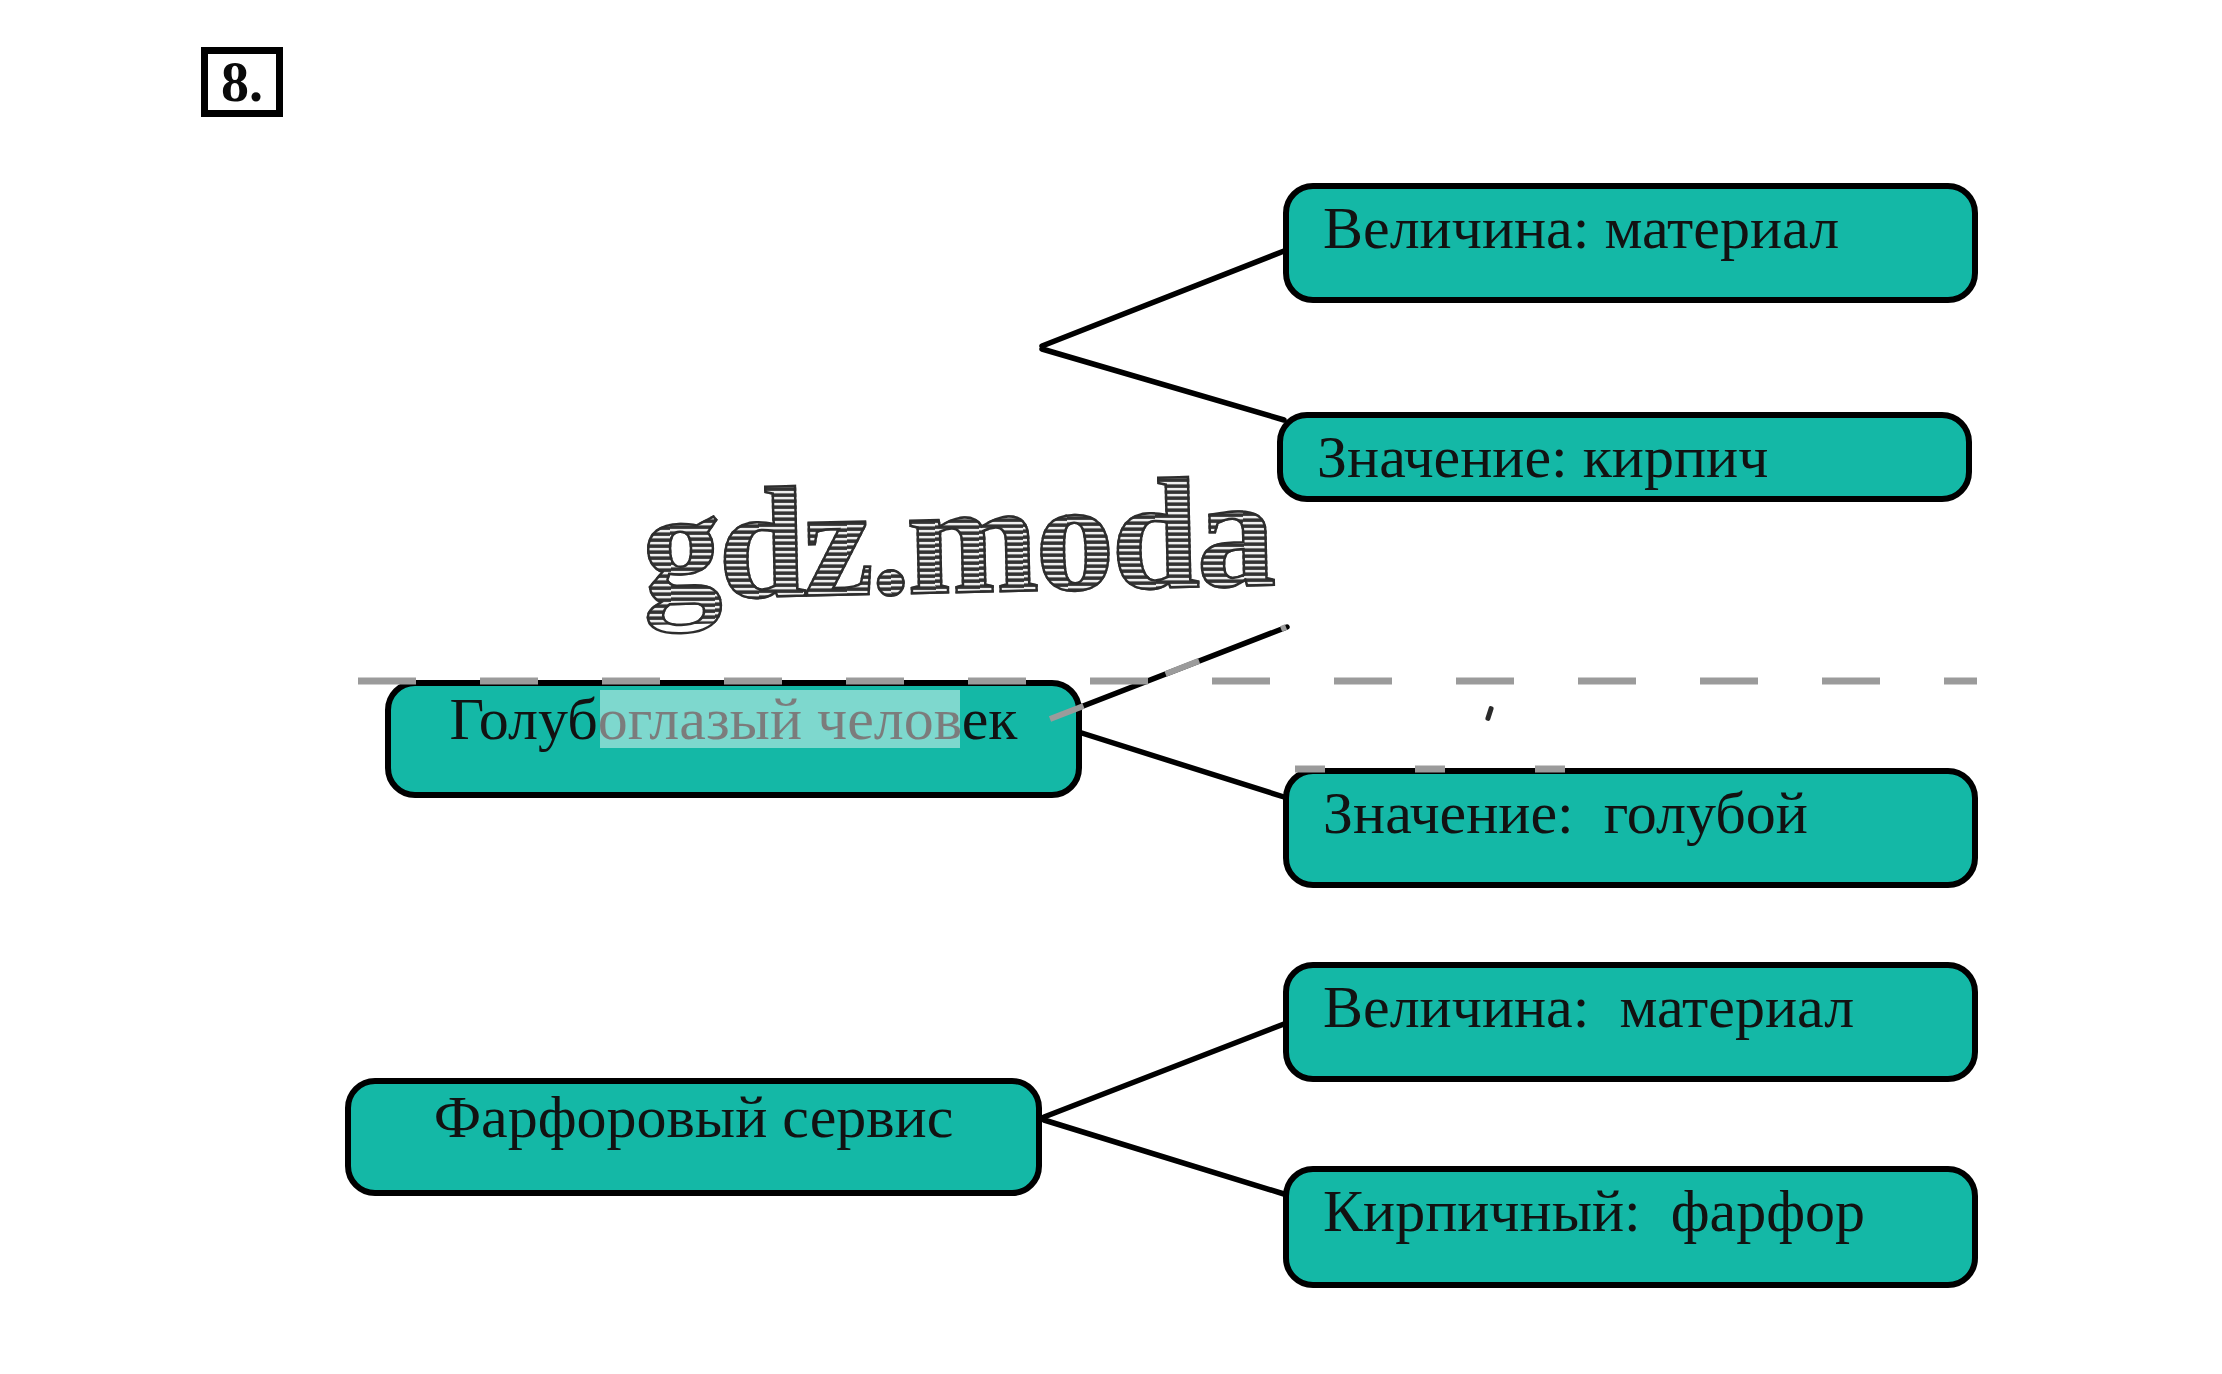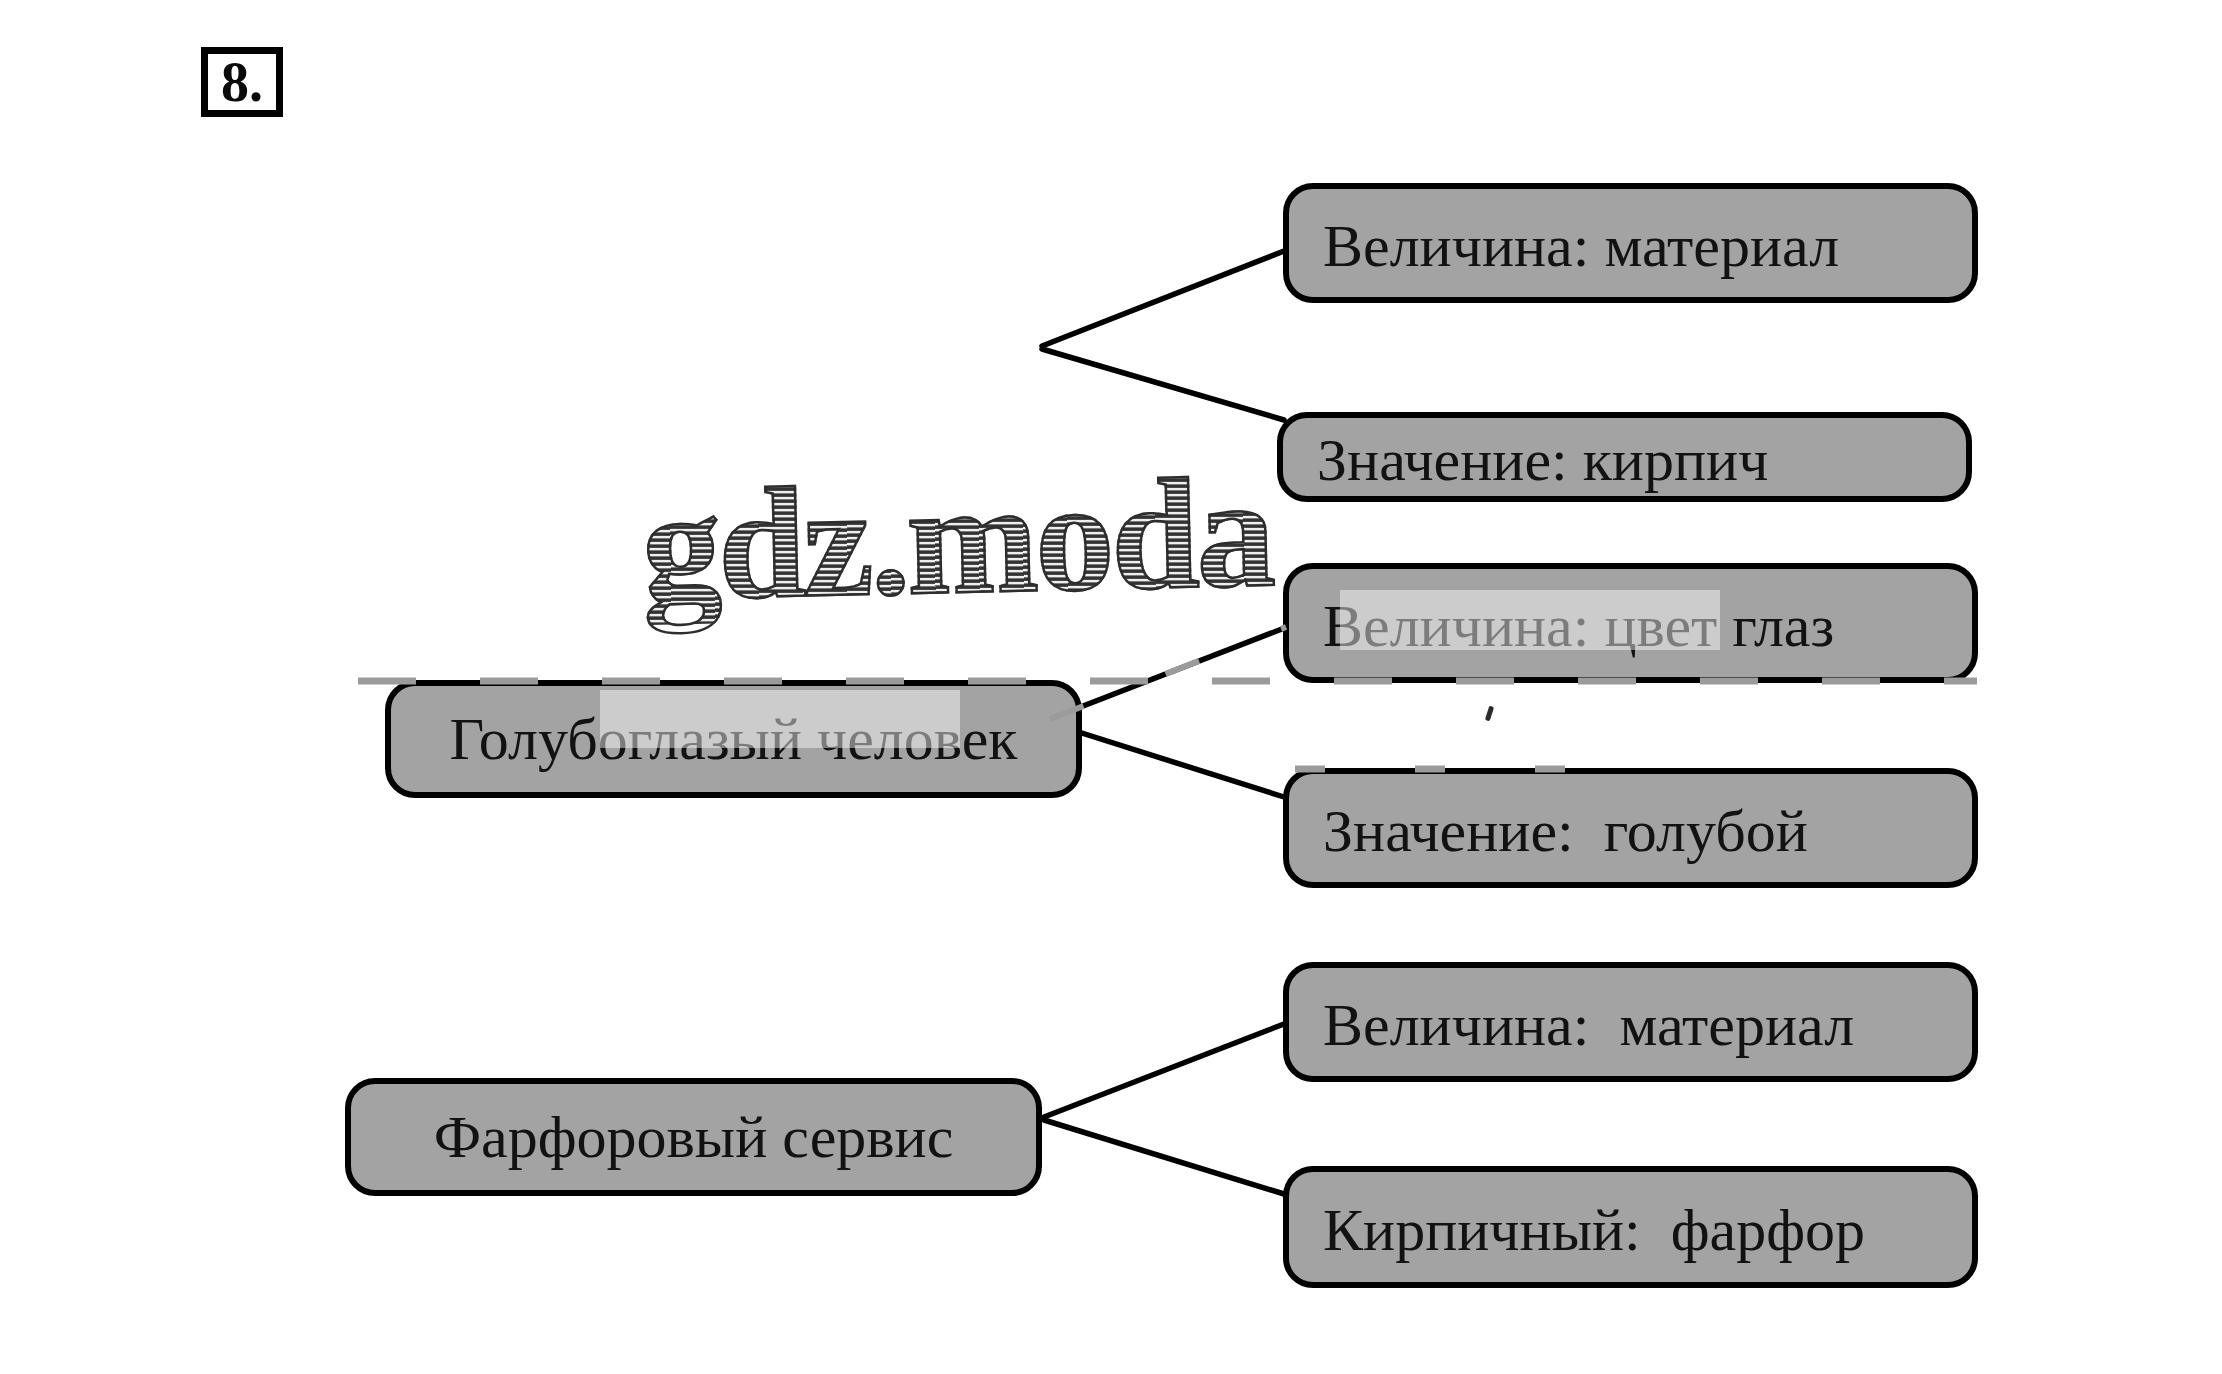--- a/index.html
+++ b/index.html
@@ -2,22 +2,22 @@
 <html><head>
 <meta charset="utf-8">
 <style>
   html,body{margin:0;padding:0;background:#ffffff;}
   .stage{
     position:relative;width:2222px;height:1374px;background:#ffffff;
     overflow:hidden;font-family:"Liberation Serif", serif;color:#101010;
   }
   svg.layer{position:absolute;left:0;top:0;pointer-events:none;}
   .box{
-    position:absolute;background:#a3a3a3;border:6px solid #000000;
-    border-radius:30px;box-sizing:border-box;display:flex;align-items:center;
+    position:absolute;background:#14b8a6;border:6px solid #000000;
+    border-radius:30px;box-sizing:border-box;display:flex;
   }
   .box .label{font-size:60px;line-height:1.1;white-space:pre;color:#121212;}
   .subject{justify-content:center;}
   .attr{padding-left:34px;padding-top:6px;}
 
   
   .l1{left:345px;top:300px;width:697px;height:120px;}
   .l2{left:348px;top:680px;width:697px;height:118px;margin-left:37px;}
   .l3{left:345px;top:1078px;width:697px;height:118px;}
 
@@ -80,23 +80,20 @@
   <div class="box attr r1">
     <span class="label">Величина: материал</span>
   </div>
   <div class="box attr r2">
     <span class="label">Значение: кирпич</span>
   </div>
 
   <div class="box subject l2">
     <span class="label">Голубоглазый человек</span>
   </div>
-  <div class="box attr r3">
-    <span class="label">Величина: цвет глаз</span>
-  </div>
   <div class="box attr r4">
     <span class="label">Значение:  голубой</span>
   </div>
 
   <div class="box subject l3">
     <span class="label">Фарфоровый сервис</span>
   </div>
   <div class="box attr r5">
     <span class="label">Величина:  материал</span>
   </div>

